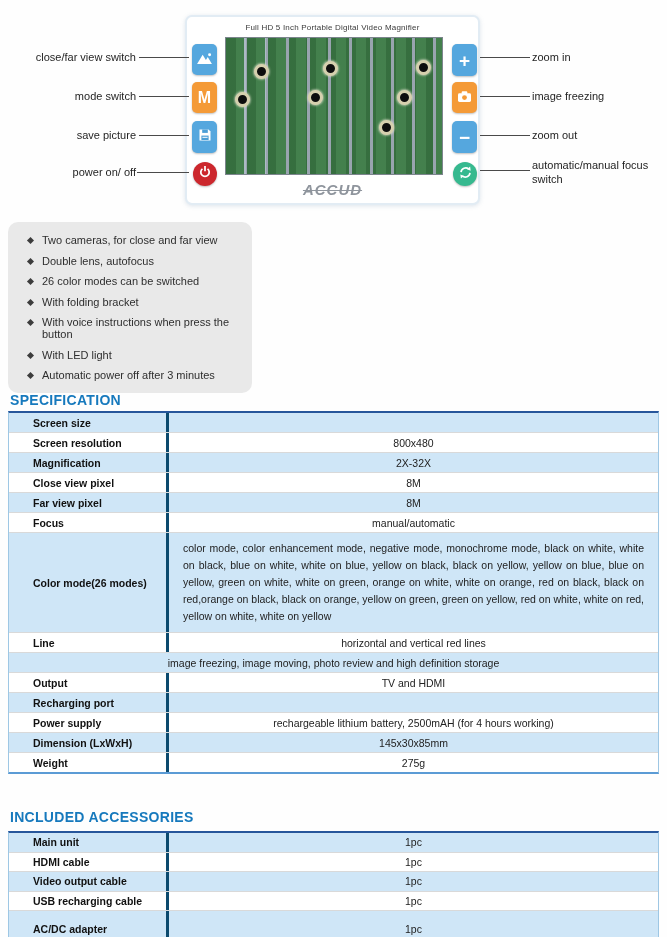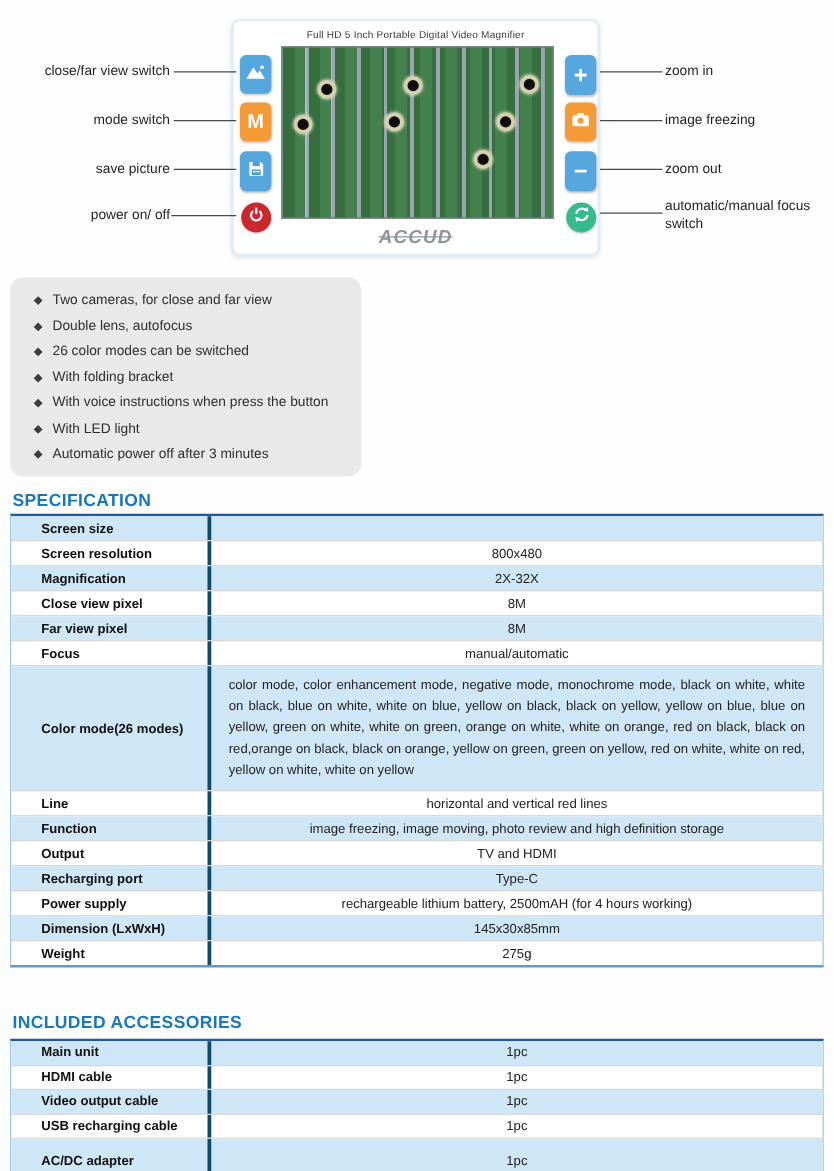--- a/index.html
+++ b/index.html
@@ -29,21 +29,21 @@
   .btn-glyph{color:#fff;font-weight:bold;line-height:1;}
   .btn-round{border-radius:50%;width:24px;height:24px;}
 
   
   .callout{position:absolute;font-size:11px;color:#1f1f1f;white-space:nowrap;}
   .callout.right-align{text-align:right;}
   .callout.wrap{white-space:normal;width:130px;line-height:1.25;}
   .leader{position:absolute;height:0;border-top:1px solid #4a4a4a;}
 
   
-  .features-box{position:absolute;left:8px;top:222px;width:281px;
+  .features-box{position:absolute;left:8px;top:222px;width:244px;
                 background:#e9e9e9;border-radius:10px;padding:12px 14px 12px 20px;
                 box-sizing:border-box;}
   .feat-item{display:flex;align-items:flex-start;margin:0 0 8.5px 0;font-size:11px;color:#2e2e2e;}
   .feat-item:last-child{margin-bottom:0;}
   .diamond{flex:0 0 auto;width:5px;height:5px;background:#3c3c3c;transform:rotate(45deg);
            margin:4px 9px 0 0;}
 
   
   .section-heading{position:absolute;left:10px;font-size:14px;font-weight:bold;
                    color:#1679bd;letter-spacing:.3px;}
@@ -226,30 +226,28 @@
     </div>
       <div class="t-row long-value">
       <div class="t-label">Color mode(26 modes)</div>
       <div class="t-value">color mode, color enhancement mode, negative mode, monochrome mode, black on white, white on black, blue on white, white on blue, yellow on black, black on yellow, yellow on blue, blue on yellow, green on white, white on green, orange on white, white on orange, red on black, black on red,orange on black, black on orange, yellow on green, green on yellow, red on white, white on red, yellow on white, white on yellow</div>
     </div>
       <div class="t-row">
       <div class="t-label">Line</div>
       <div class="t-value">horizontal and vertical red lines</div>
     </div>
       <div class="t-row">
-      <div class="t-label">Function</div>
       <div class="t-value">image freezing, image moving, photo review and high definition storage</div>
     </div>
       <div class="t-row">
       <div class="t-label">Output</div>
       <div class="t-value">TV and HDMI</div>
     </div>
       <div class="t-row">
       <div class="t-label">Recharging port</div>
-      <div class="t-value">Type-C</div>
     </div>
       <div class="t-row">
       <div class="t-label">Power supply</div>
       <div class="t-value">rechargeable lithium battery, 2500mAH (for 4 hours working)</div>
     </div>
       <div class="t-row">
       <div class="t-label">Dimension (LxWxH)</div>
       <div class="t-value">145x30x85mm</div>
     </div>
       <div class="t-row">

